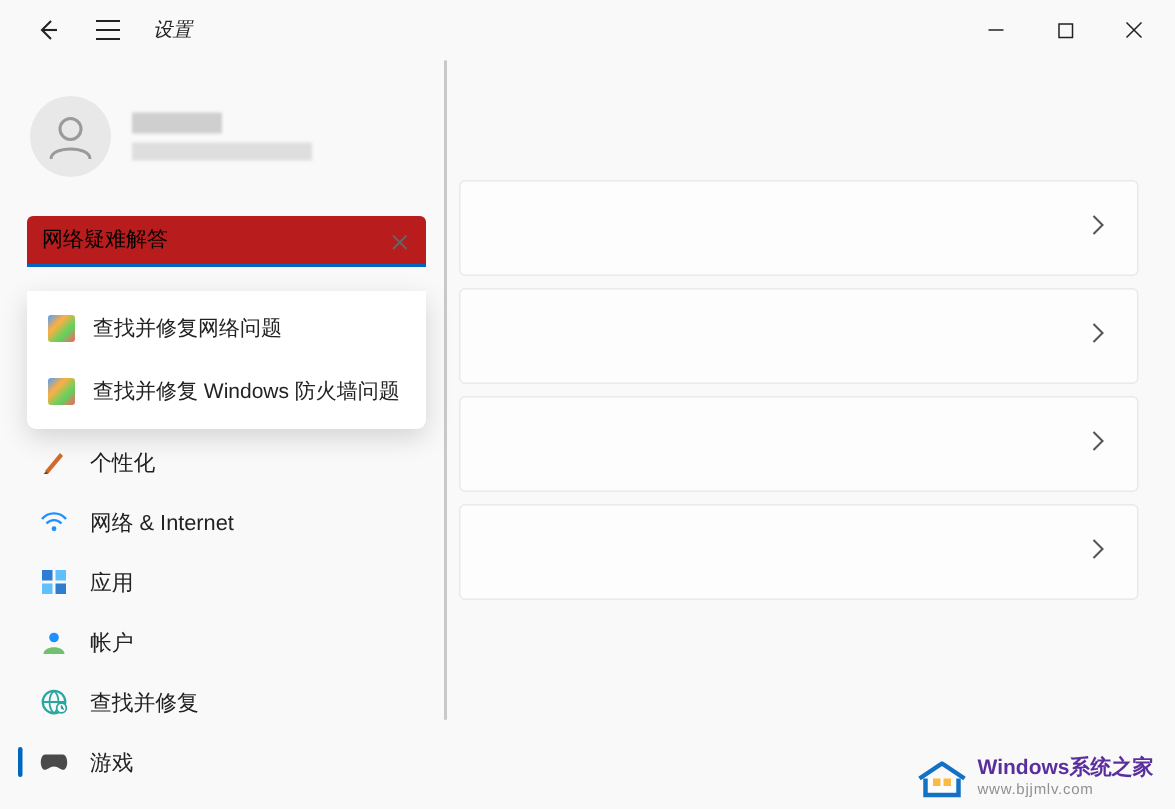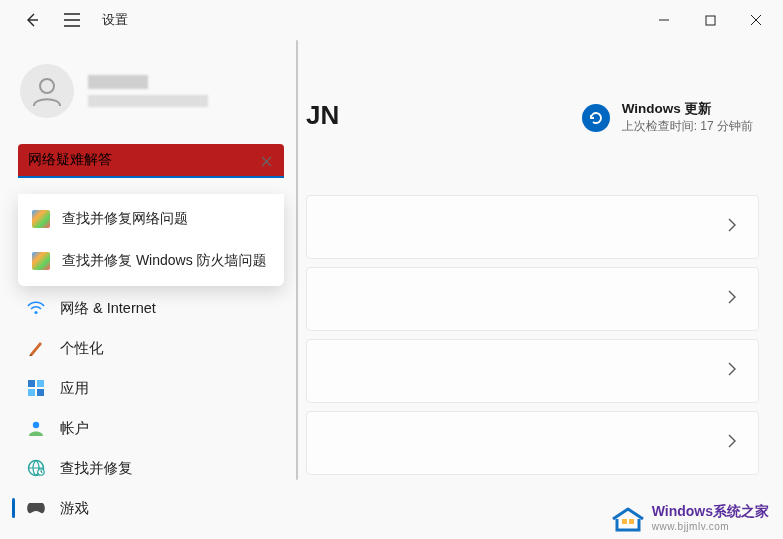--- a/index.html
+++ b/index.html
@@ -1,18 +1,18 @@
 <!DOCTYPE html>
 <html><head>
 <meta charset="utf-8">
 <style>
 * { margin: 0; padding: 0; box-sizing: border-box; font-family: "Segoe UI", "Microsoft YaHei", sans-serif; }
 body { width: 783px; height: 539px; background: #f9f9f9; position: relative; overflow: hidden; }
 
-.titlebar { height: 40px; display: flex; align-items: center; padding: 0 4px; }
+.titlebar { height: 40px; display: flex; align-items: center; padding: 0 4px; font-style: italic; }
 .titlebar .left { display: flex; align-items: center; gap: 20px; padding-left: 18px; }
 .titlebar .back { width: 20px; height: 20px; display: flex; align-items: center; justify-content: center; cursor: pointer; }
 .titlebar .hamburger { width: 20px; height: 20px; display: flex; align-items: center; justify-content: center; cursor: pointer; }
 .titlebar .title { font-size: 13px; color: #222; }
 .titlebar .right { margin-left: auto; display: flex; }
 .titlebar .winbtn { width: 46px; height: 32px; display: flex; align-items: center; justify-content: center; cursor: pointer; }
 
 .content { display: flex; height: calc(100% - 40px); }
 .sidebar { width: 298px; padding: 24px 10px 0 14px; position: relative; }
 .profile { display: flex; align-items: center; gap: 14px; padding: 0 0 20px 6px; }
@@ -121,38 +121,38 @@
         </div>
         <div class="suggestion-item">
           <div class="sug-icon"></div>
           <span>查找并修复 Windows 防火墙问题</span>
         </div>
       </div>
     </div>
 
     <div class="nav">
       <div class="nav-item">
+        <span class="nav-icon">
+          <svg width="20" height="20" viewBox="0 0 20 20">
+              <path d="M4 16 L14 4 L16 6 L6 18 Z" fill="#d06a2e"></path>
+              <path d="M3 18 L5 16 L6 18 Z" fill="#7a3e12"></path>
+            </svg>
+        </span>
+        <span>个性化</span>
+      </div>
+      <div class="nav-item">
 
         <span class="nav-icon">
           <svg width="20" height="20" viewBox="0 0 20 20">
               <path d="M2 8 C6 3 14 3 18 8" stroke="#1e90ff" stroke-width="1.6" fill="none"></path>
               <path d="M5 11 C8 8 12 8 15 11" stroke="#1e90ff" stroke-width="1.6" fill="none"></path>
               <circle cx="10" cy="14.5" r="1.6" fill="#1e90ff"></circle>
             </svg>
         </span>
         <span>网络 &amp; Internet</span>
-      </div>
-      <div class="nav-item">
-        <span class="nav-icon">
-          <svg width="20" height="20" viewBox="0 0 20 20">
-              <path d="M4 16 L14 4 L16 6 L6 18 Z" fill="#d06a2e"></path>
-              <path d="M3 18 L5 16 L6 18 Z" fill="#7a3e12"></path>
-            </svg>
-        </span>
-        <span>个性化</span>
       </div>
       <div class="nav-item">
         <span class="nav-icon">
           <svg width="18" height="18" viewBox="0 0 18 18">
               <rect x="1" y="1" width="7" height="7" fill="#2d7dd2"></rect>
               <rect x="10" y="1" width="7" height="7" fill="#60c0ff"></rect>
               <rect x="1" y="10" width="7" height="7" fill="#60c0ff"></rect>
               <rect x="10" y="10" width="7" height="7" fill="#2d7dd2"></rect>
             </svg>
         </span>
@@ -194,35 +194,20 @@
         <span>辅助功能</span>
       </div>
     </div>
 
     <div class="scrollbar">
         <div class="thumb"></div>
       </div>
   </div>
 
   <div class="main">
-    <div class="page-head">
-      <div class="page-title-frag">JN</div>
-      <div class="update-info">
-        <div class="update-icon">
-          <svg width="16" height="16" viewBox="0 0 16 16">
-              <path d="M3 8 A5 5 0 1 1 5 12" fill="none" stroke="#fff" stroke-width="1.8"></path>
-              <path d="M3 5 V8 H6" fill="none" stroke="#fff" stroke-width="1.8"></path>
-            </svg>
-        </div>
-        <div class="update-text">
-          <div class="l1">Windows 更新</div>
-          <div class="l2">上次检查时间: 17 分钟前</div>
-        </div>
-      </div>
-    </div>
 
     <div class="cards">
       <div class="card">
         <span class="chev"><svg width="9" height="14" viewBox="0 0 9 14">
               <path d="M2 1 L8 7 L2 13" stroke="#555" stroke-width="1.4" fill="none"></path>
             </svg></span>
       </div>
       <div class="card">
         <span class="chev"><svg width="9" height="14" viewBox="0 0 9 14">
               <path d="M2 1 L8 7 L2 13" stroke="#555" stroke-width="1.4" fill="none"></path>

